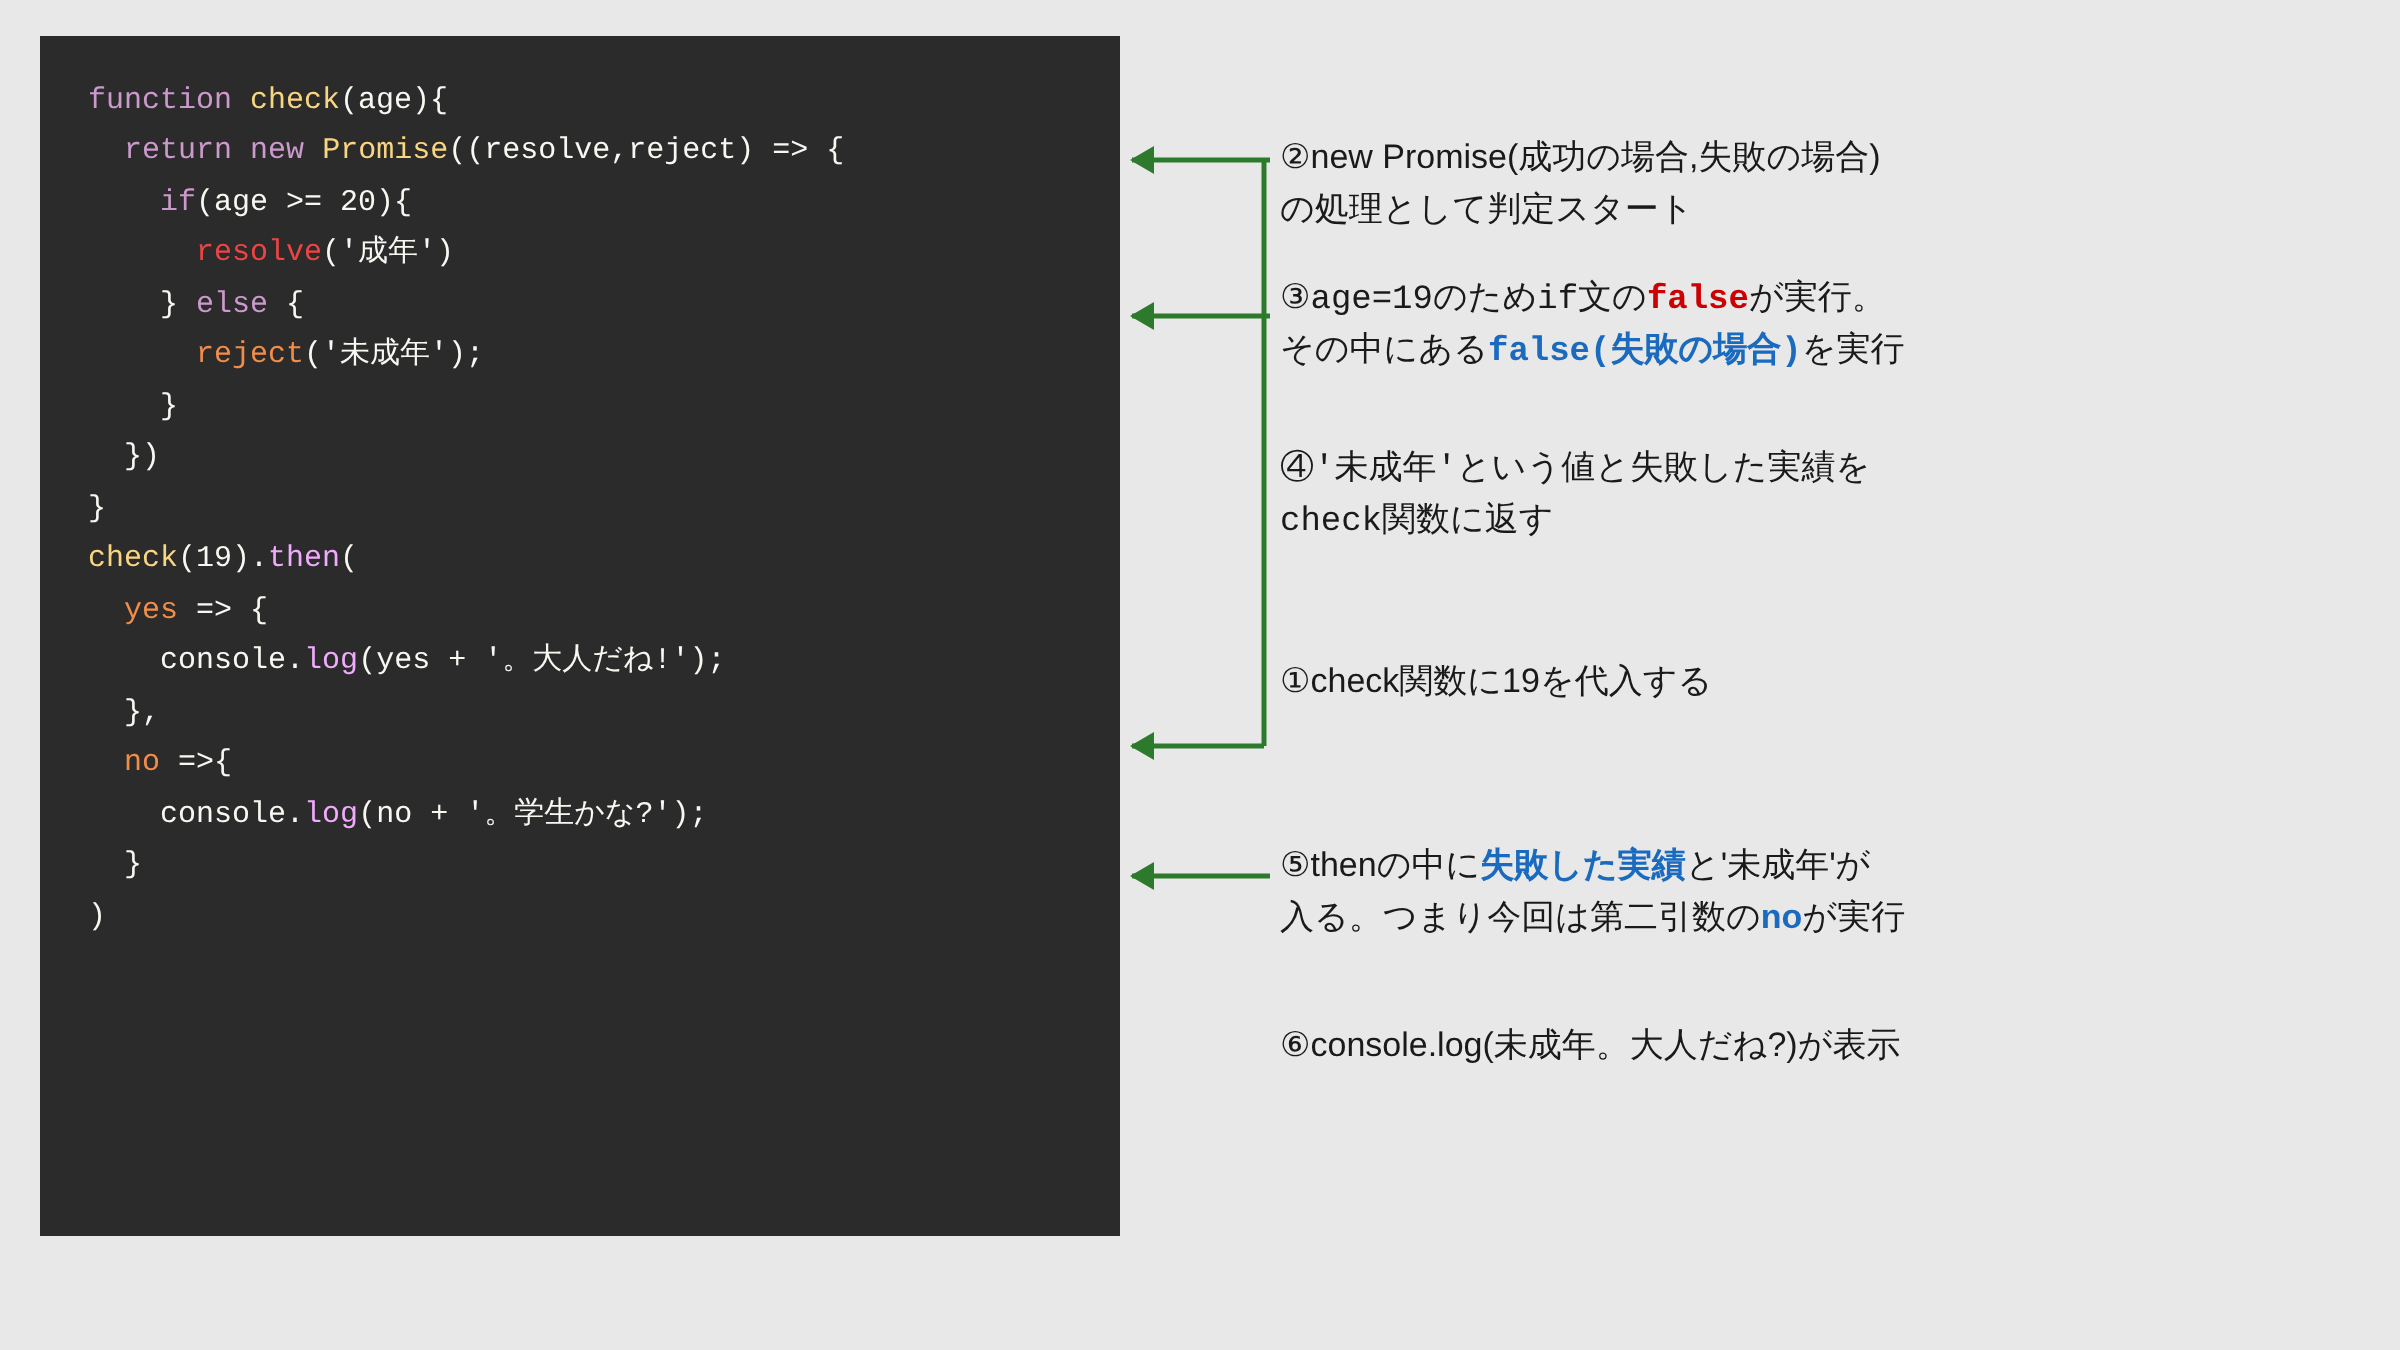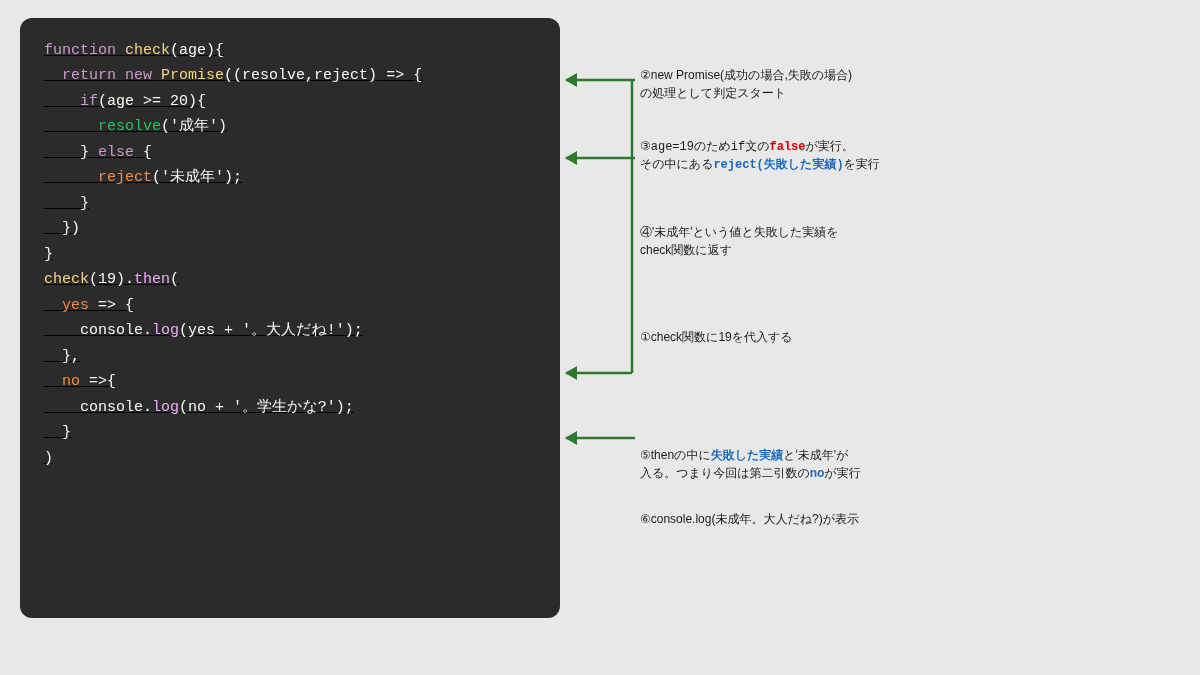--- a/index.html
+++ b/index.html
@@ -16,52 +16,51 @@
     .container {
       display: flex;
       width: 1160px;
       height: 640px;
       gap: 0;
       align-items: flex-start;
     }
     
     .code-panel {
       background: #2b2b2b;
-      border-radius: 12px;
+      border-radius: 0;
       padding: 20px 24px;
       width: 540px;
       min-height: 600px;
       flex-shrink: 0;
-      text-decoration: underline;
     }
     .code-block {
       font-family: 'Courier New', Courier, monospace;
       font-size: 15px;
       line-height: 1.7;
       white-space: pre;
     }
     
     .kw { color: #cc99cd; }       
     .fn { color: #f8d581; }      
     .method { color: #f0abfc; }   
     .plain { color: #f8f8f2; }    
     .orange { color: #f08d49; }    
-    .resolve-kw { color: #22c55e; }
+    .resolve-kw { color: #ef4444; }
     .reject-kw { color: #f08d49; }
 
     
     .annotation-panel {
       flex: 1;
       padding: 10px 20px 10px 0;
       position: relative;
       height: 620px;
     }
     
     .ann-text {
-      font-size: 12px;
+      font-size: 17px;
       line-height: 1.55;
       color: #1a1a1a;
     }
     .ann-text .blue { color: #1a6bbf; font-weight: bold; }
     .ann-text .red { color: #cc0000; font-weight: bold; }
 
     
     .arrows-svg {
       position: absolute;
       top: 0;
@@ -90,29 +89,29 @@
         <line x1="72" y1="355" x2="6" y2="355" stroke="#2d7a2d" stroke-width="2.5"></line>
         <polygon points="5,355 17,348 17,362" fill="#2d7a2d"></polygon>
         <line x1="75" y1="420" x2="6" y2="420" stroke="#2d7a2d" stroke-width="2.5"></line>
         <polygon points="5,420 17,413 17,427" fill="#2d7a2d"></polygon>
       </svg>
     <div id="annotations-container">
         <div style="position: absolute; top: 48px; left: 80px; right: 10px;">
           <div class="ann-text">②new Promise(成功の場合,失敗の場合)<br>の処理として判定スタート</div>
         </div>
         <div style="position: absolute; top: 120px; left: 80px; right: 10px; font-family: Liberation Mono, monospace;">
-          <div class="ann-text">③age=19のためif文の<span class="red">false</span>が実行。<br>その中にある<span class="blue">reject(失敗した実績)</span>を実行</div>
+          <div class="ann-text">③age=19のためif文の<span class="red">false</span>が実行。<br>その中にある<span class="blue">false(失敗の場合)</span>を実行</div>
         </div>
-        <div style="position: absolute; top: 205px; left: 80px; right: 0;">
+        <div style="position: absolute; top: 205px; left: 80px; right: 0; font-family: Liberation Mono, monospace;">
           <div class="ann-text">④'未成年'という値と失敗した実績を<br>check関数に返す</div>
         </div>
         <div style="position: absolute; top: 310px; left: 80px; right: 10px;">
           <div class="ann-text">①check関数に19を代入する</div>
         </div>
-        <div style="position: absolute; top: 402px; left: 80px; right: 10px; margin-top: 26px;">
+        <div style="position: absolute; top: 402px; left: 80px; right: 10px;">
           <div class="ann-text">⑤thenの中に<span class="blue">失敗した実績</span>と'未成年'が<br>入る。つまり今回は第二引数の<span class="blue">no</span>が実行</div>
         </div>
         <div style="position: absolute; top: 492px; left: 80px; right: 10px;">
           <div class="ann-text">⑥console.log(未成年。大人だね?)が表示</div>
         </div>
       </div>
   </div>
 </div>
 
 </body></html>

